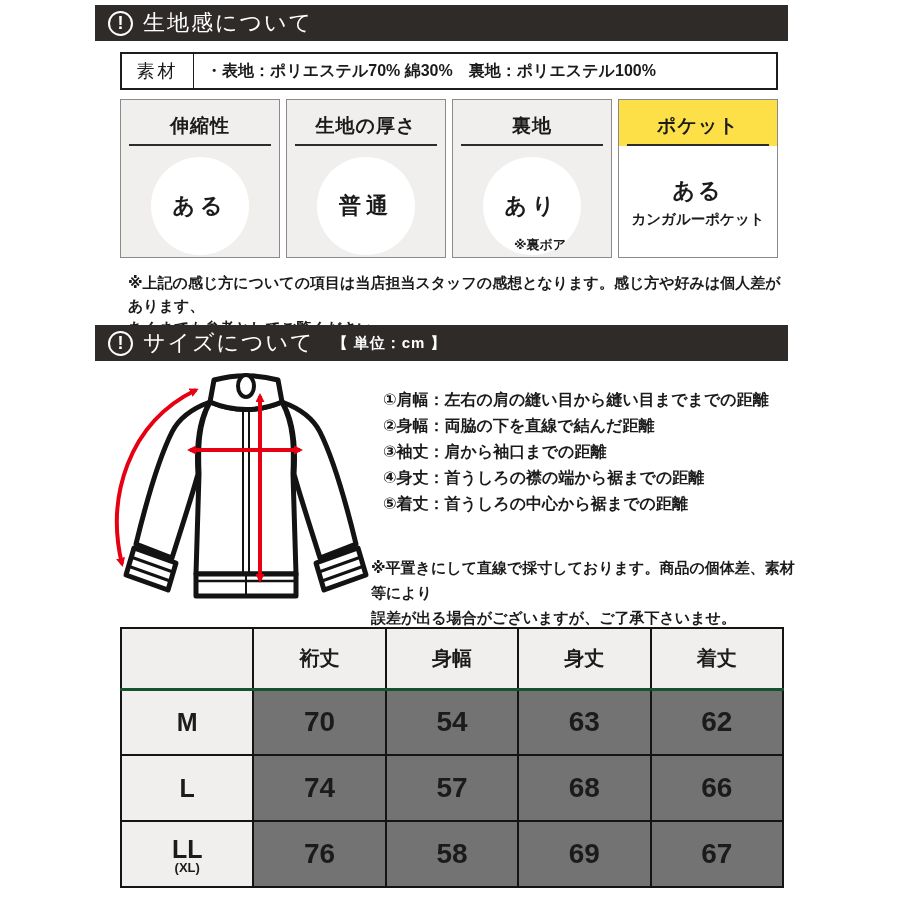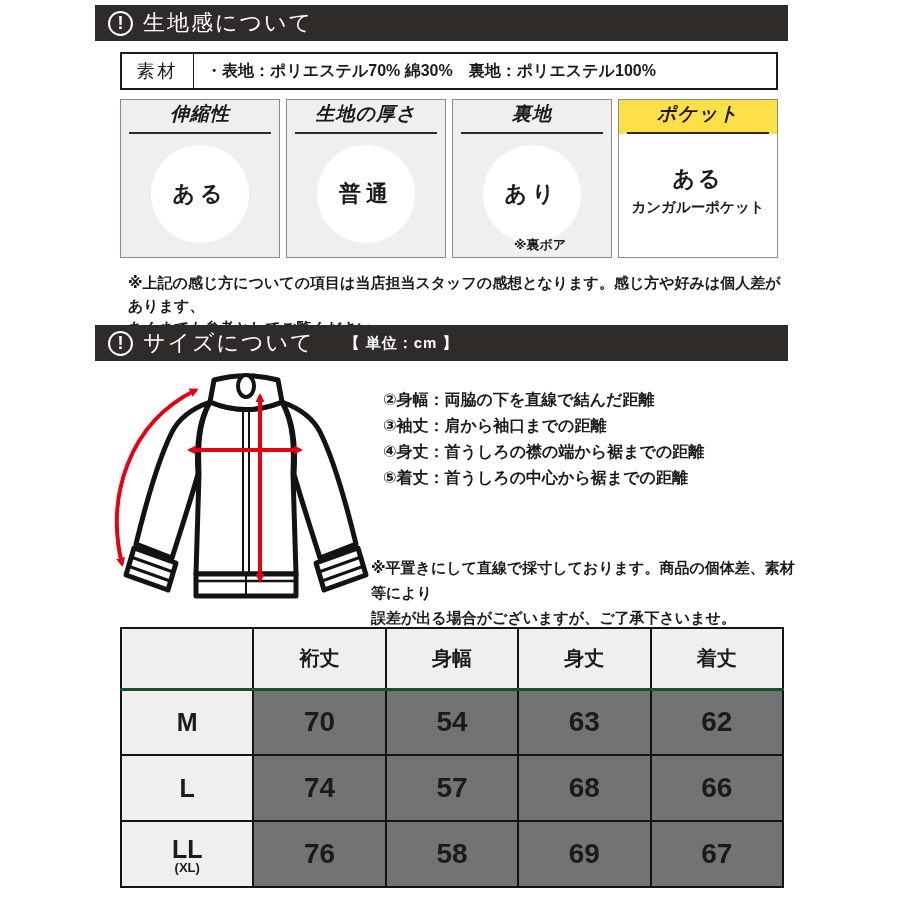--- a/index.html
+++ b/index.html
@@ -7,38 +7,38 @@
   body { font-family:"Liberation Sans","DejaVu Sans",sans-serif; color:#1b1b1b; }
   .page { position:relative; width:900px; height:900px; background:#fff; overflow:hidden; }
 
   
   .bar { position:absolute; left:95px; width:693px; height:36px; background:#2f2b29;
          color:#fff; display:flex; align-items:center; padding-left:13px; }
   .bar-icon { width:25px; height:25px; border:2.5px solid #fff; border-radius:50%;
               display:flex; align-items:center; justify-content:center;
               font-size:18px; font-weight:bold; flex:0 0 25px; margin-right:10px; }
   .bar-title { font-size:22px; font-weight:normal; letter-spacing:2px; }
-  .bar-unit  { font-size:15px; font-weight:bold; margin-left:30px; letter-spacing:1px; }
+  .bar-unit  { font-size:15px; font-weight:bold; margin-left:18px; letter-spacing:1px; }
 
   
   .material { position:absolute; left:120px; top:52px; width:658px; height:38px;
               border:2px solid #1c1c1c; background:#fff; display:flex; align-items:stretch; }
   .material-label { width:72px; display:flex; align-items:center; justify-content:center;
                     font-size:18px; font-weight:normal; letter-spacing:3px;
                     border-right:1.5px solid #1c1c1c; }
   .material-value { flex:1; display:flex; align-items:center; padding-left:12px;
                     font-size:16px; font-weight:bold; }
 
   
   .boxes { position:absolute; left:120px; top:99px; width:658px; height:159px;
            display:flex; gap:6px; }
   .box { flex:1; border:1.5px solid #8a8a8a; background:#f0efed; position:relative;
          text-align:center; }
   .box.plain { background:#fff; }
-  .box-head { padding-top:1px;font-style:italic; }
+  .box-head { padding-top:13px; }
   .box.plain .box-head { background:#fde047; }
   .box-title { font-size:19px; font-weight:bold; letter-spacing:1px; padding-bottom:5px;
                margin:0 8px; border-bottom:2px solid #2c2c2c; }
   .box-circle { width:98px; height:98px; border-radius:50%; background:#fff;
                 margin:11px auto 0; display:flex; align-items:center; justify-content:center;
                 font-size:22px; font-weight:bold; letter-spacing:5px; }
   .box-note { position:absolute; left:8px; bottom:3px; width:100%;
               font-size:13px; font-weight:bold; }
   .box-value-plain { margin-top:30px; font-size:22px; font-weight:bold; letter-spacing:3px; }
   .box-sub { margin-top:4px; font-size:14.5px; font-weight:bold;text-align:center; }
@@ -147,20 +147,21 @@
     </g>
     <ellipse cx="148" cy="18" rx="8" ry="11" fill="#ffffff" stroke="#131313" stroke-width="4"></ellipse>
     <g stroke="#e60012" stroke-width="4" fill="none">
       <path d="M24 196 C 8 130 30 55 98 22" marker-start="url(#ah)" marker-end="url(#ah)"></path>
       <line x1="92" y1="82" x2="202" y2="82" marker-start="url(#ah)" marker-end="url(#ah)"></line>
       <line x1="162" y1="28" x2="162" y2="212" marker-start="url(#ah)" marker-end="url(#ah)"></line>
     </g>
   </svg>
 
   <div class="measures">
+    <div class="measure-line">①肩幅：左右の肩の縫い目から縫い目までまでの距離</div>
     <div class="measure-line">②身幅：両脇の下を直線で結んだ距離</div>
     <div class="measure-line">③袖丈：肩から袖口までの距離</div>
     <div class="measure-line">④身丈：首うしろの襟の端から裾までの距離</div>
     <div class="measure-line">⑤着丈：首うしろの中心から裾までの距離</div>
   </div>
 
   <div class="note2">※平置きにして直線で採寸しております。商品の個体差、素材等により
 誤差が出る場合がございますが、ご了承下さいませ。</div>
 
   <table class="size-table">

